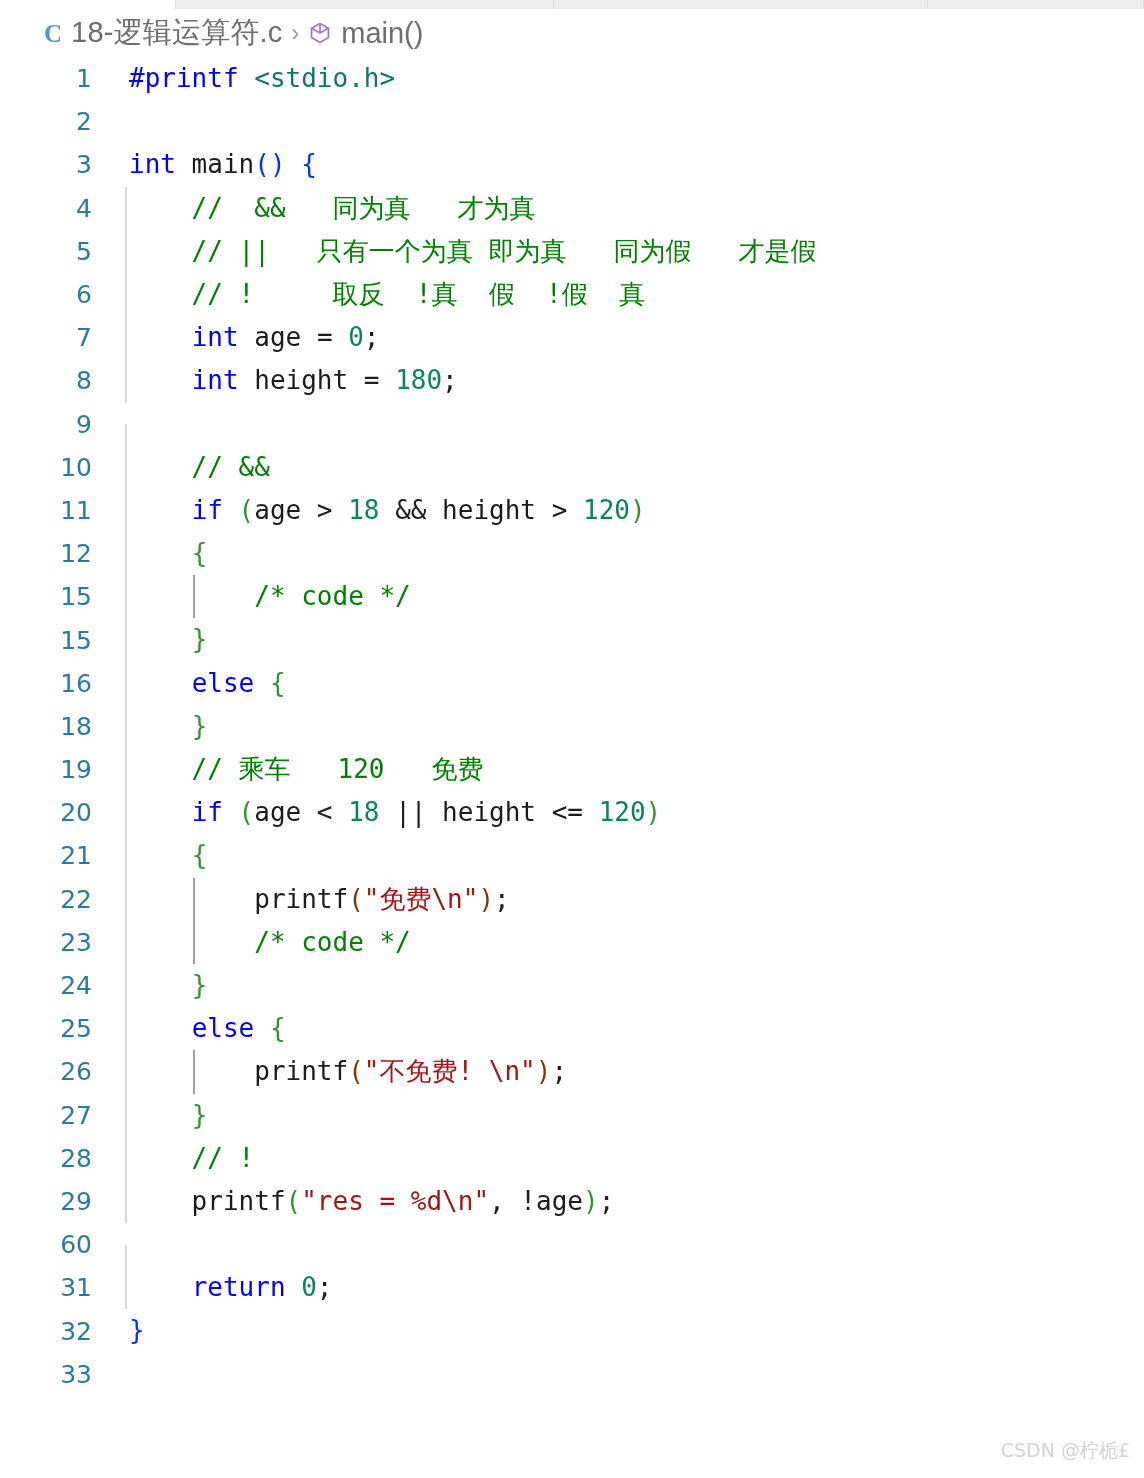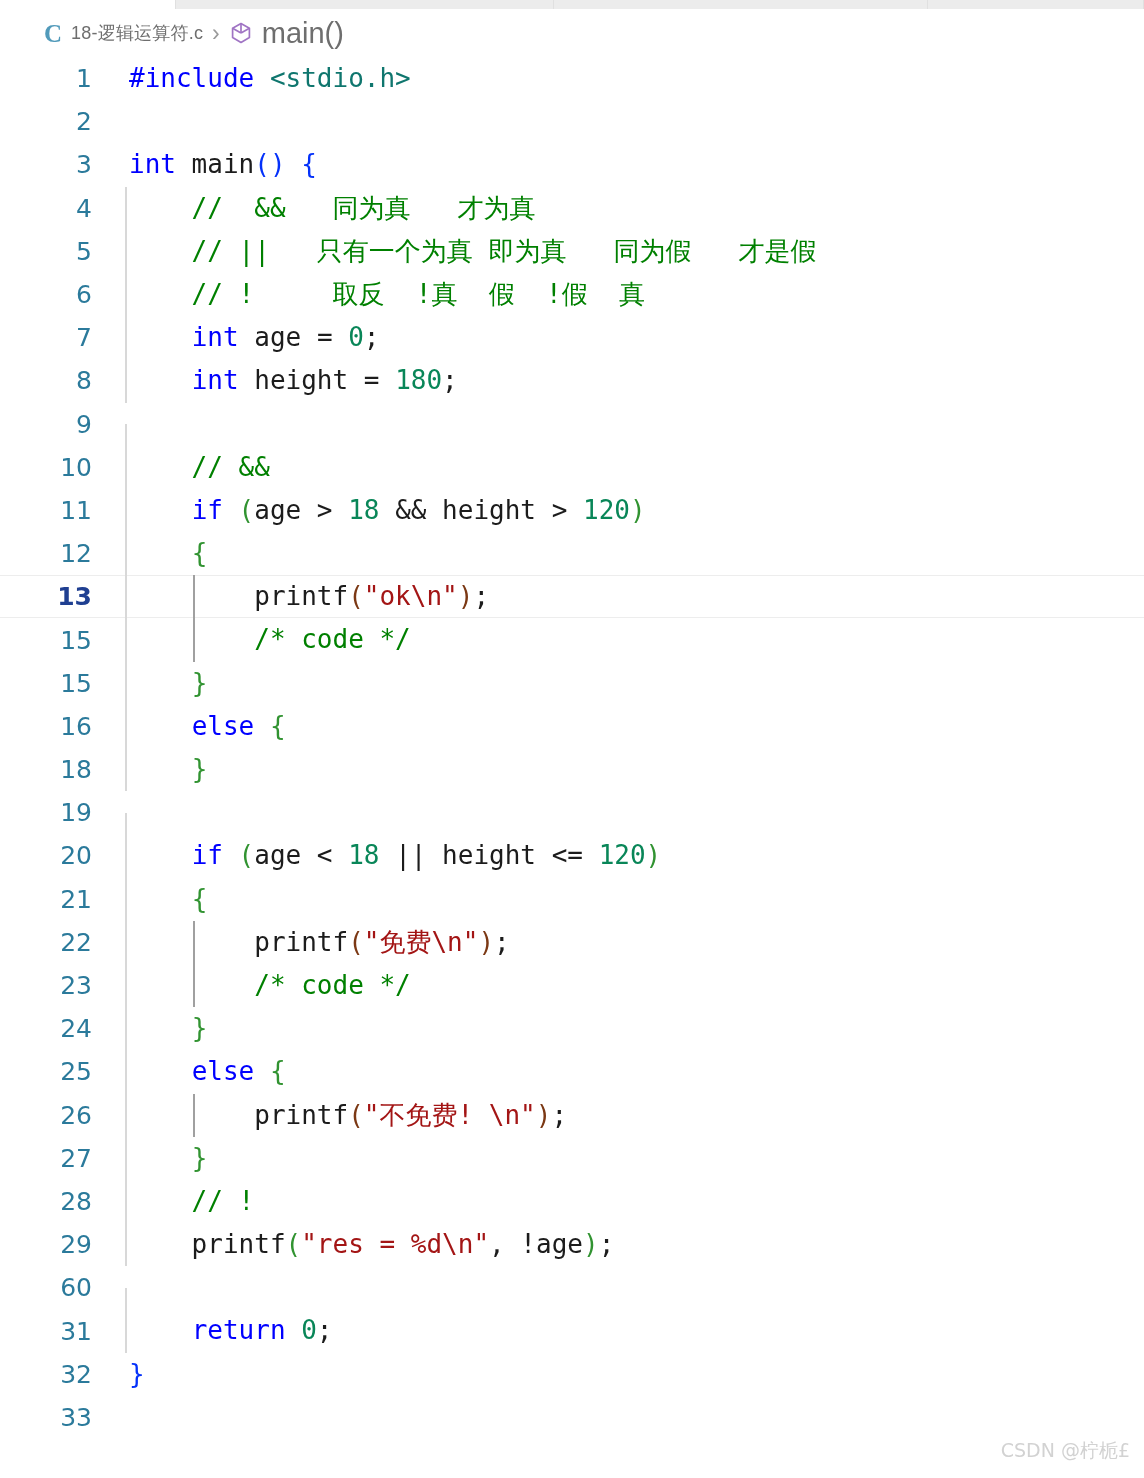--- a/index.html
+++ b/index.html
@@ -50,21 +50,21 @@
   }
   .bc-c-icon {
     color: #519aba;
     font-weight: bold;
     font-size: 25px;
     font-family: "Liberation Serif", serif;
     line-height: 1;
   }
   .bc-filename {
     color: #6e6e6e;
-    font-size: 18px;
+    font-size: 29px;
     letter-spacing: 0.2px;
   }
   .bc-sep {
     color: #9a9a9a;
     font-size: 23px;
     margin: 0 9px;
     font-weight: 300;
   }
   .bc-symbol-icon {
     display: inline-block;
@@ -178,21 +178,21 @@
         <path d="M12 11.9 L3.6 7.2"></path>
       </svg>
     </span>
     <span class="bc-symbol-name">main()</span>
   </div>
 </div>
 
 <div id="editor">
     <div class="code-line">
       <div class="gutter">1</div>
-      <div class="code-text"><span class="inc">#include </span><span class="hdr">&lt;stdio.h&gt;</span></div>
+      <div class="code-text"><span class="inc">#printf </span><span class="hdr">&lt;stdio.h&gt;</span></div>
     </div>
     <div class="code-line">
       <div class="gutter">2</div>
       <div class="code-text"></div>
     </div>
     <div class="code-line">
       <div class="gutter">3</div>
       <div class="code-text"><span class="kw">int</span><span class="plain"> main</span><span class="b0">()</span><span class="plain"> </span><span class="b0">{</span></div>
     </div>
     <div class="code-line">
@@ -224,43 +224,39 @@
       <div class="code-text"><div class="guide" style="left: 27px;"></div><span class="cmt">    // &amp;&amp;</span></div>
     </div>
     <div class="code-line">
       <div class="gutter">11</div>
       <div class="code-text"><div class="guide" style="left: 27px;"></div><span class="plain">    </span><span class="kw">if</span><span class="plain"> </span><span class="b1">(</span><span class="plain">age &gt; </span><span class="num">18</span><span class="plain"> &amp;&amp; height &gt; </span><span class="num">120</span><span class="b1">)</span></div>
     </div>
     <div class="code-line">
       <div class="gutter">12</div>
       <div class="code-text"><div class="guide" style="left: 27px;"></div><span class="plain">    </span><span class="b1">{</span></div>
     </div>
-    <div class="code-line current">
-      <div class="gutter">13</div>
-      <div class="code-text"><div class="guide" style="left: 27px;"></div><div class="guide active" style="left: 95px;"></div><span class="plain">        printf</span><span class="b2">(</span><span class="str">"ok\n"</span><span class="b2">)</span><span class="plain">;</span></div>
-    </div>
     <div class="code-line">
       <div class="gutter">15</div>
       <div class="code-text"><div class="guide" style="left: 27px;"></div><div class="guide active" style="left: 95px;"></div><span class="cmt">        /* code */</span></div>
     </div>
     <div class="code-line">
       <div class="gutter">15</div>
       <div class="code-text"><div class="guide" style="left: 27px;"></div><span class="plain">    </span><span class="b1">}</span></div>
     </div>
     <div class="code-line">
       <div class="gutter">16</div>
       <div class="code-text"><div class="guide" style="left: 27px;"></div><span class="plain">    </span><span class="kw">else</span><span class="plain"> </span><span class="b1">{</span></div>
     </div>
     <div class="code-line">
       <div class="gutter">18</div>
       <div class="code-text"><div class="guide" style="left: 27px;"></div><span class="plain">    </span><span class="b1">}</span></div>
     </div>
     <div class="code-line">
       <div class="gutter">19</div>
-      <div class="code-text"><div class="guide" style="left: 27px;"></div></div>
+      <div class="code-text"><div class="guide" style="left: 27px;"></div><span class="cmt">    // 乘车   120   免费</span></div>
     </div>
     <div class="code-line">
       <div class="gutter">20</div>
       <div class="code-text"><div class="guide" style="left: 27px;"></div><span class="plain">    </span><span class="kw">if</span><span class="plain"> </span><span class="b1">(</span><span class="plain">age &lt; </span><span class="num">18</span><span class="plain"> || height &lt;= </span><span class="num">120</span><span class="b1">)</span></div>
     </div>
     <div class="code-line">
       <div class="gutter">21</div>
       <div class="code-text"><div class="guide" style="left: 27px;"></div><span class="plain">    </span><span class="b1">{</span></div>
     </div>
     <div class="code-line">

